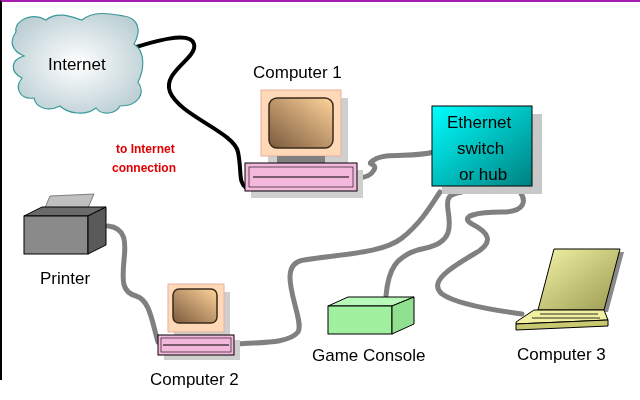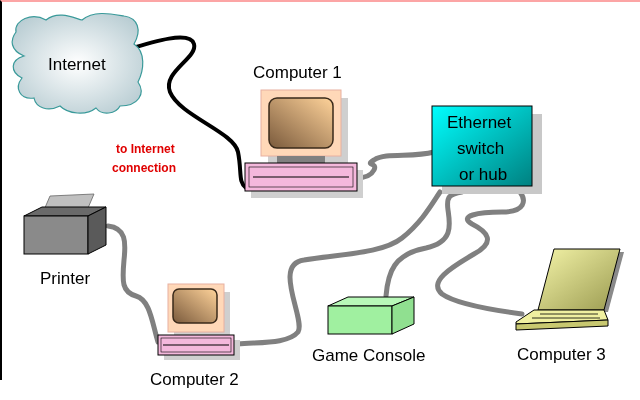--- a/index.html
+++ b/index.html
@@ -1,17 +1,17 @@
 <!DOCTYPE html>
 <html><head>
 <meta charset="utf-8">
 <style>
   html, body { margin: 0; padding: 0; background: #ffffff; }
   body { width: 640px; height: 400px; position: relative; overflow: hidden; }
-  #canvas { position: absolute; left: 0; top: 0; width: 640px; height: 380px; box-sizing: border-box; border-top: 2px solid #fca5a5; border-left: 2px solid #000; }
+  #canvas { position: absolute; left: 0; top: 0; width: 640px; height: 380px; box-sizing: border-box; border-top: 2px solid #a21caf; border-left: 2px solid #000; }
   svg { position: absolute; left: 0; top: 0; }
   .lbl { font-family: "Liberation Sans", sans-serif; fill: #000; font-size: 17px; }
   .lbl-red { font-family: "Liberation Sans", sans-serif; fill: #e00000; font-size: 12px; font-weight: bold; }
   .cable { fill: none; stroke: #808080; stroke-width: 5; stroke-linecap: round; stroke-linejoin: round; }
   .cable-black { fill: none; stroke: #000; stroke-width: 4; stroke-linecap: round; stroke-linejoin: round; }
 </style>
 </head>
 <body>
 
 <div id="canvas">

